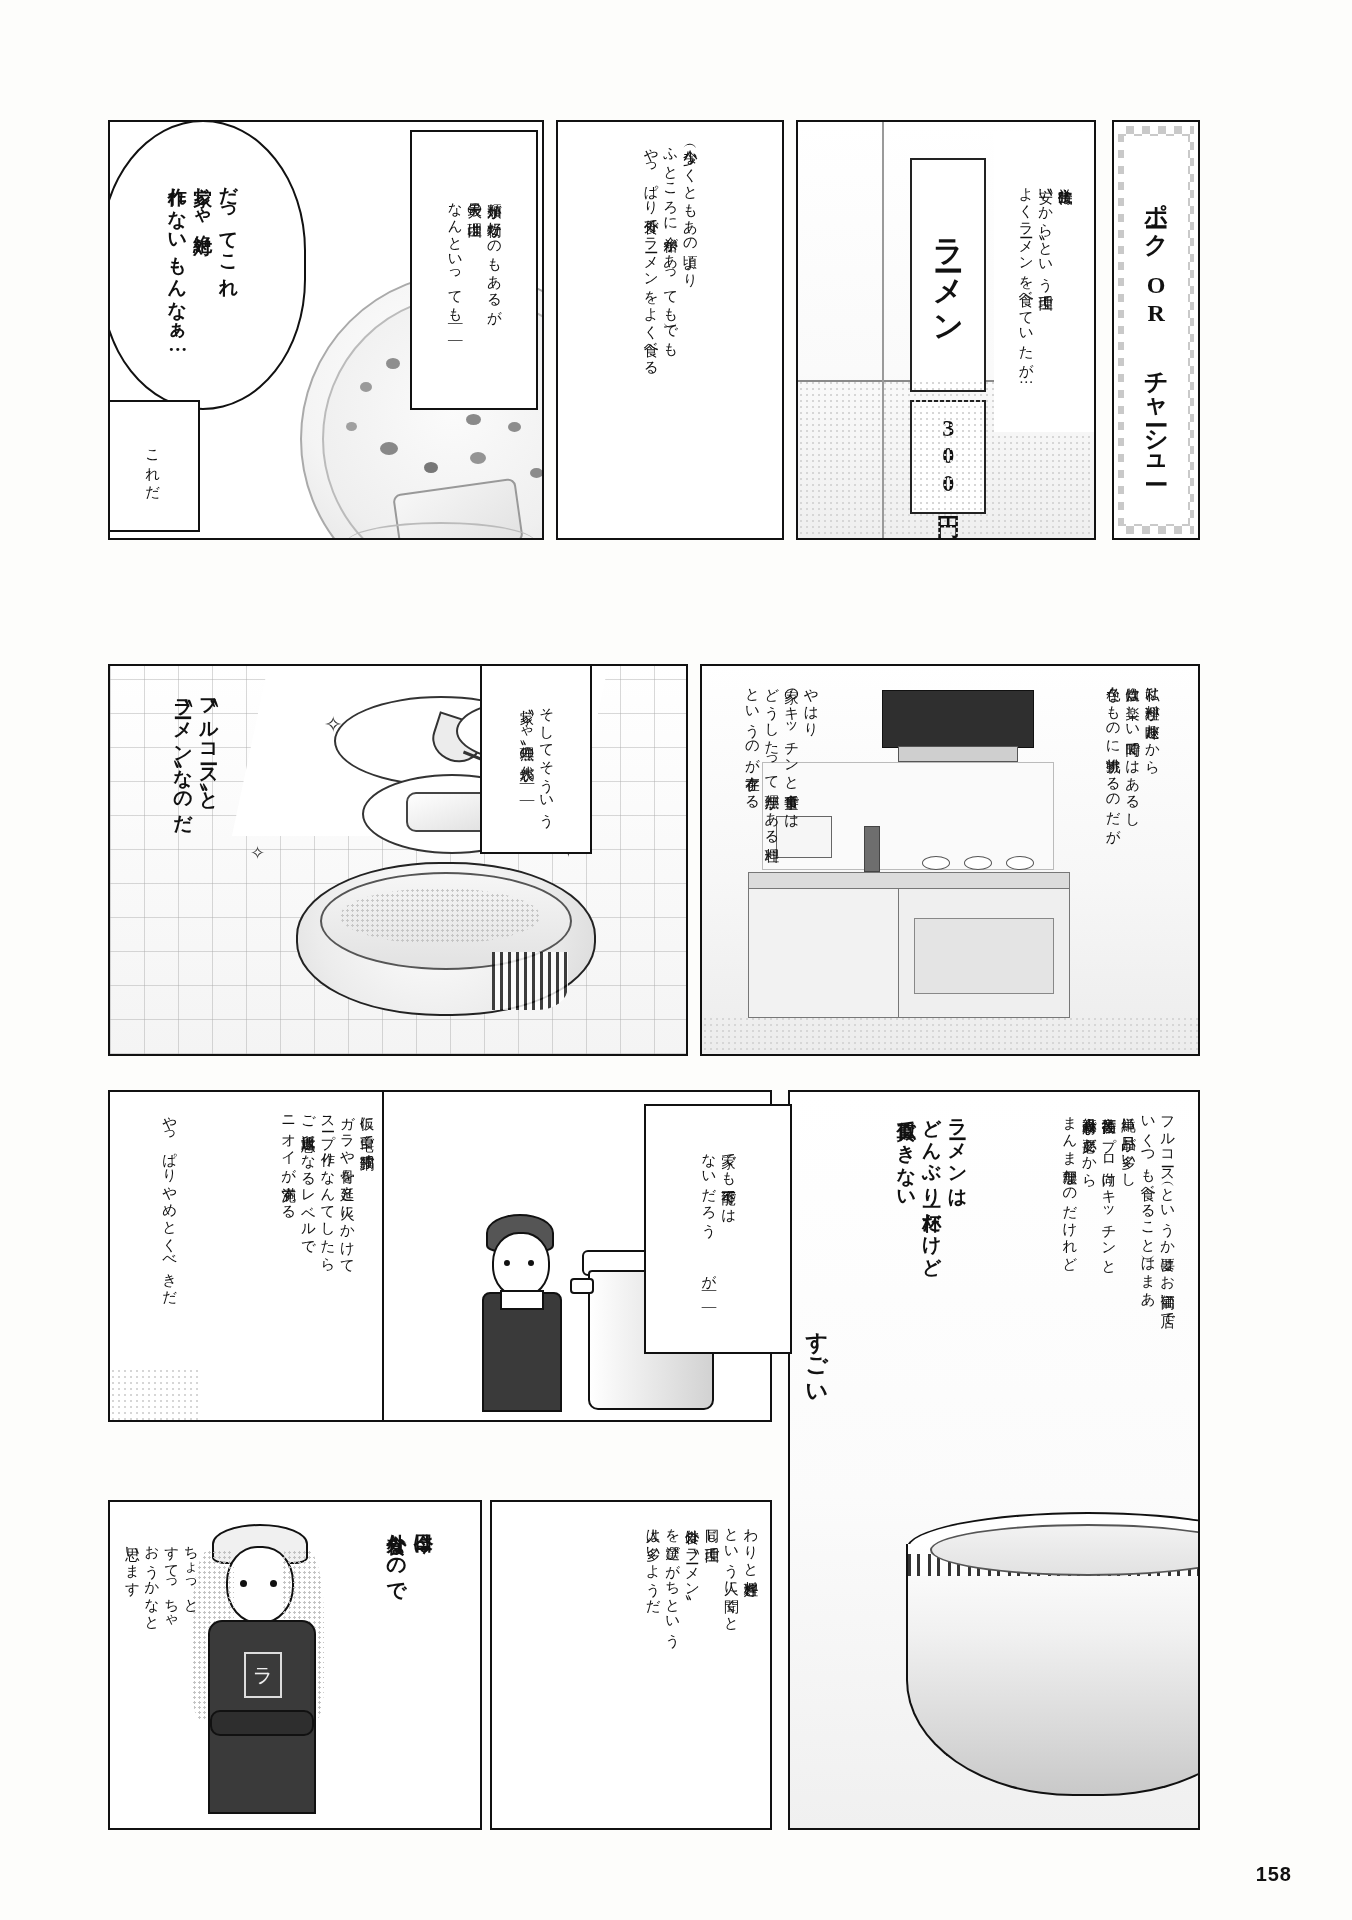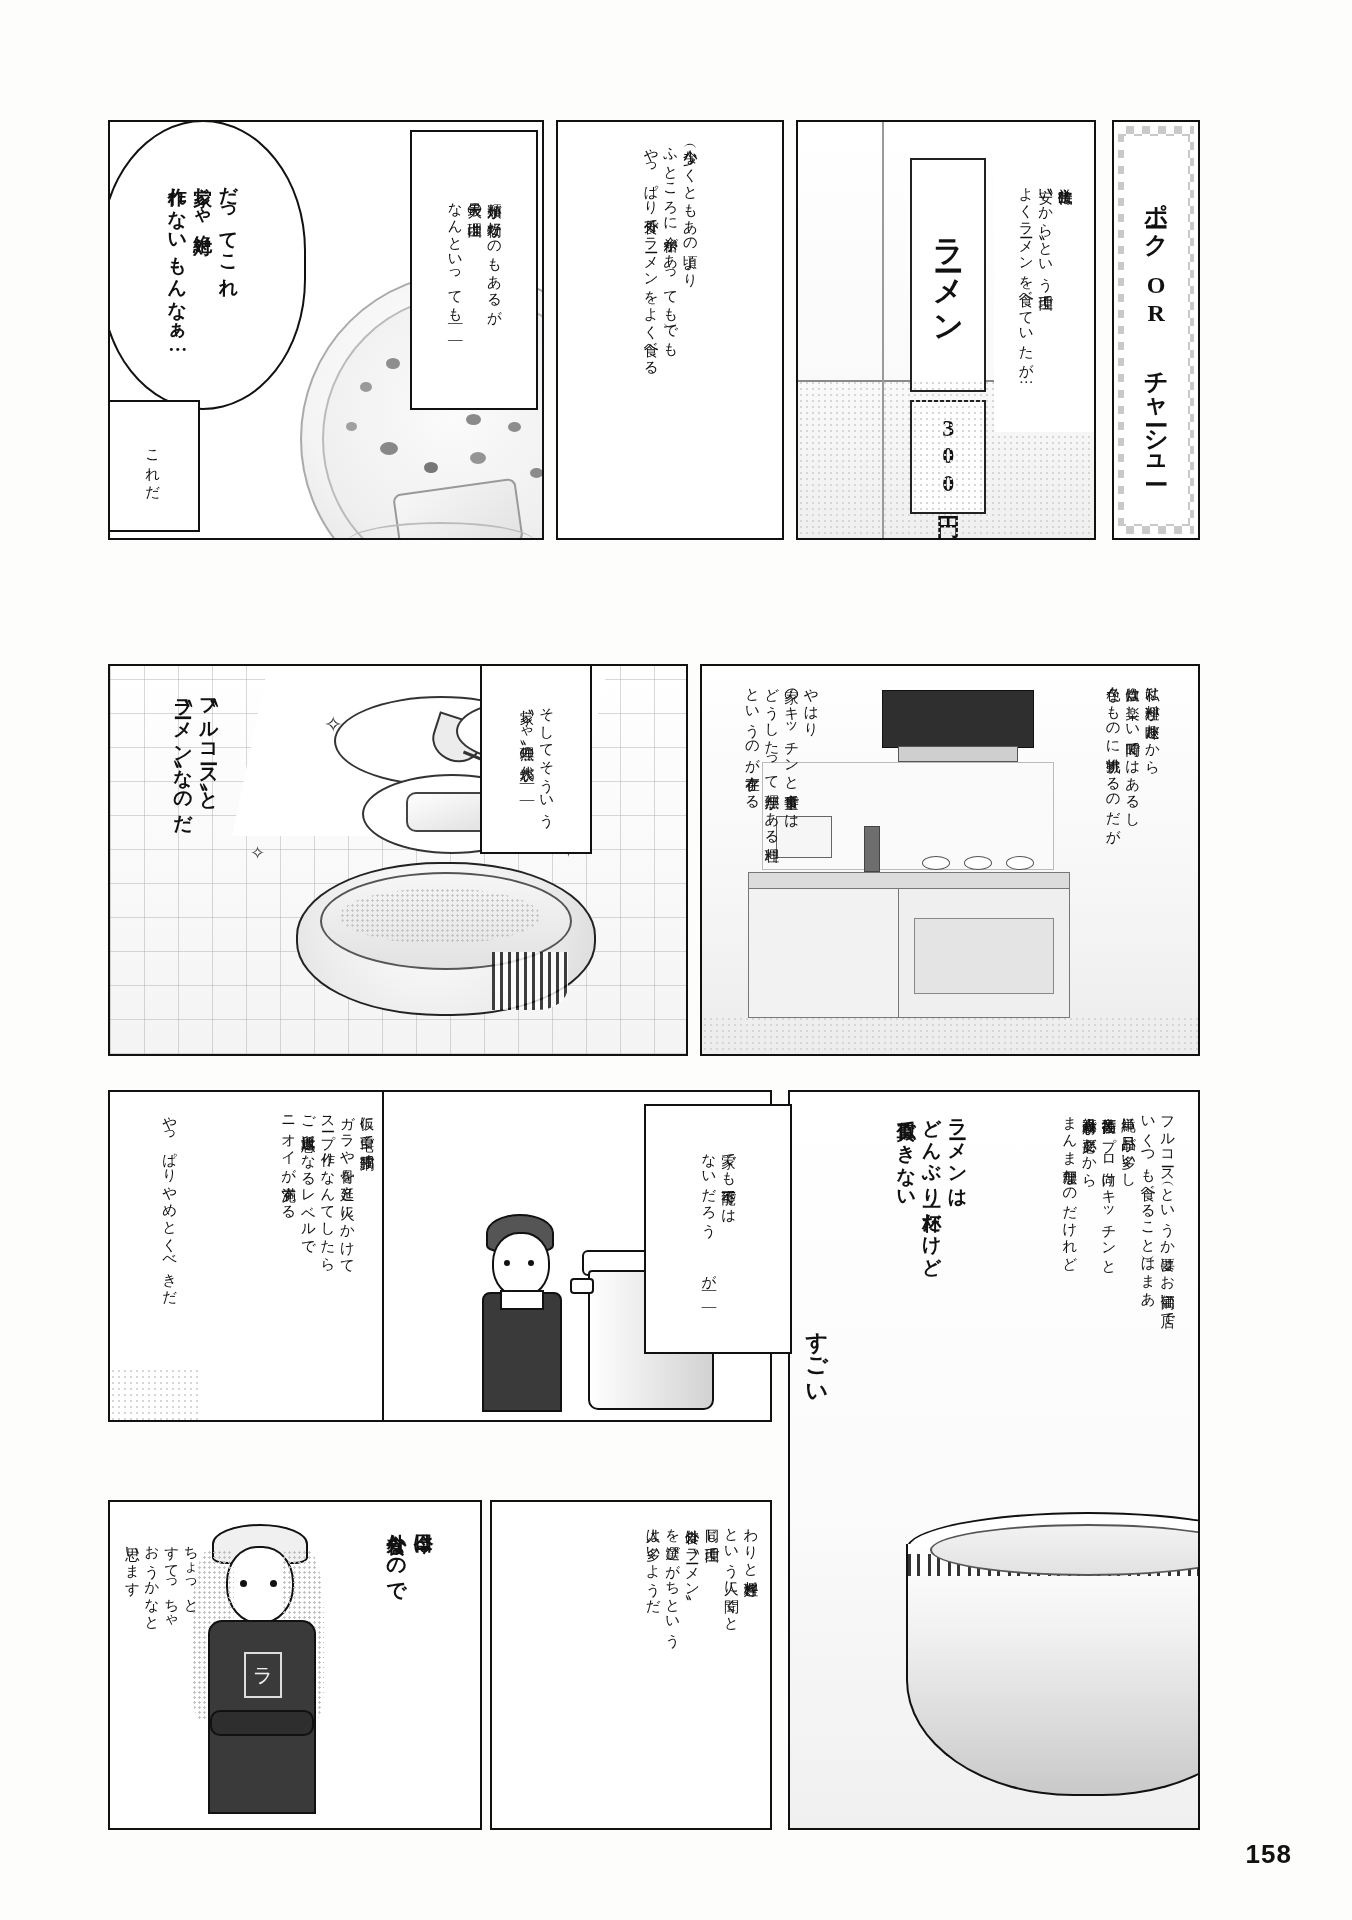--- a/index.html
+++ b/index.html
@@ -46,21 +46,21 @@
     background-image:radial-gradient(#bdbdbd 1.1px, transparent 1.2px);
     background-size:5px 5px;
   }
   .halftone-light{
     background-image:radial-gradient(#d6d6d6 1px, transparent 1.1px);
     background-size:6px 6px;
   }
 
   
   .pageno{
-    position:absolute;right:60px;bottom:50px;font-size:26px;font-weight:bold;
+    position:absolute;right:60px;bottom:34px;font-size:20px;font-weight:bold;
     font-family:"Liberation Sans", sans-serif;letter-spacing:1px;
   }
 
   
   .titlebox{
     position:absolute;border:2.5px solid #111;box-sizing:border-box;background:#fff;
   }
   .checker{
     position:absolute;top:4px;left:4px;right:4px;bottom:4px;
     background:

